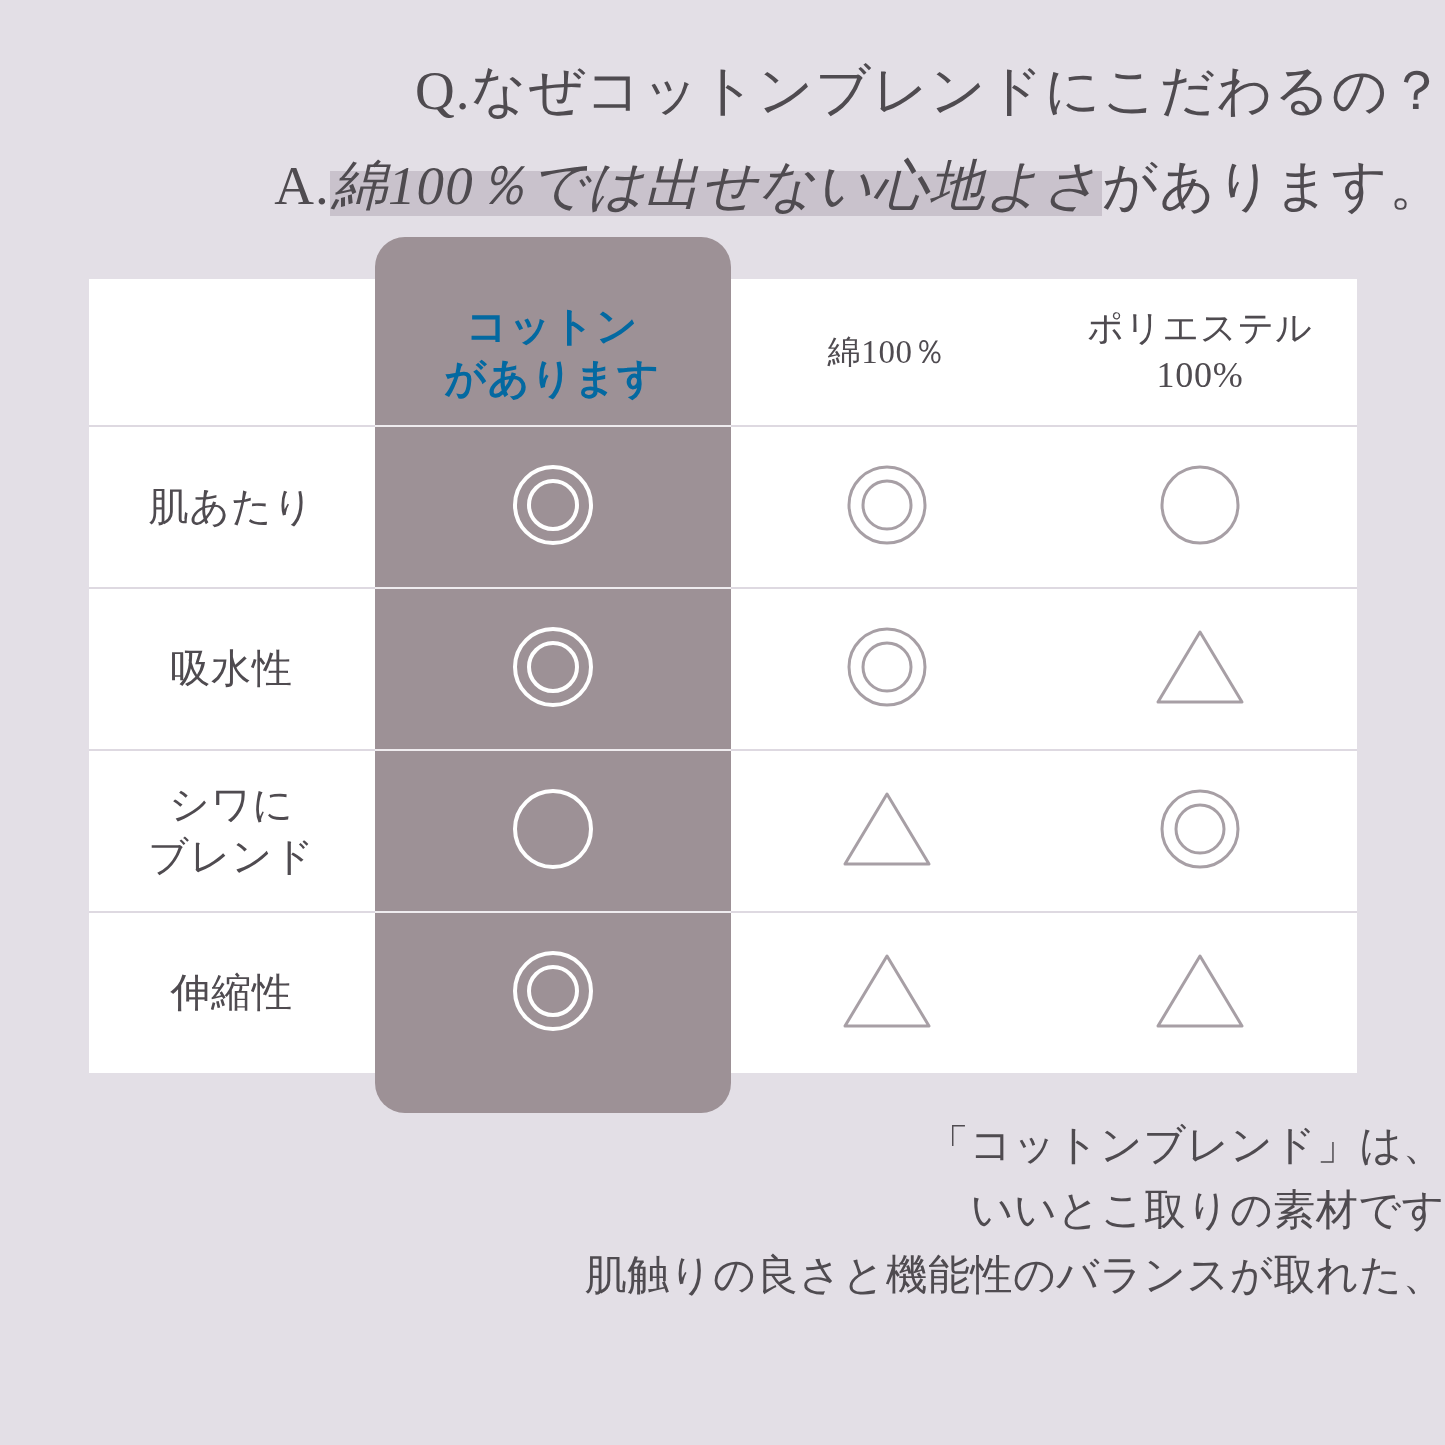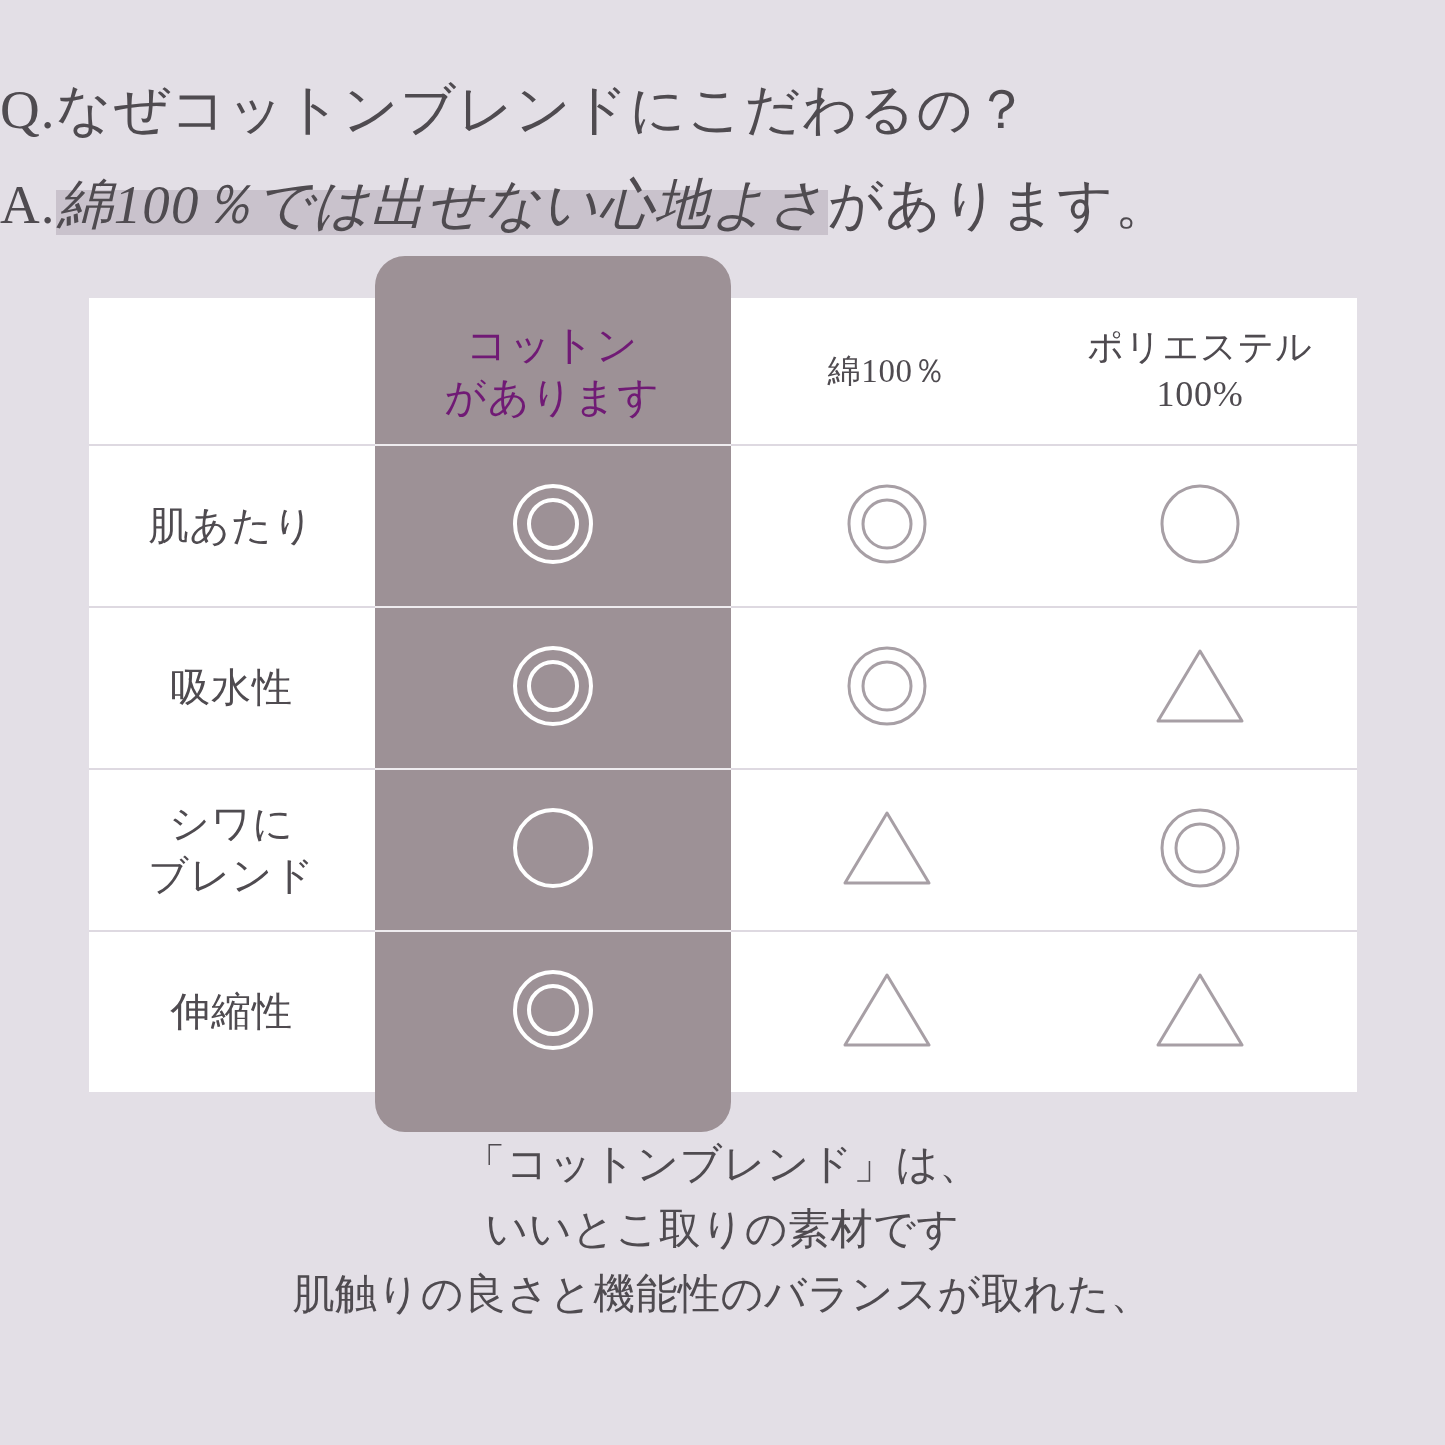--- a/index.html
+++ b/index.html
@@ -16,22 +16,22 @@
   }
   .page {
     position: relative;
     width: 1445px;
     height: 1445px;
     box-sizing: border-box;
   }
 
   
   .heading {
-    padding-top: 69px;
-    text-align: left;
+    padding-top: 50px;
+    text-align: right;
     line-height: 1.5;
   }
   .heading .line {
     font-size: 55px;
     letter-spacing: 0.02em;
     color: #4f4b50;
     white-space: nowrap;
   }
   .heading .line.second {
     margin-top: 12px;
@@ -99,41 +99,41 @@
     font-size: 33px;
     color: #4f4b50;
     line-height: 1.3;
     letter-spacing: 0.02em;
   }
   .col-header.small {
     font-size: 36px;
   }
   .col-header-hl {
     font-size: 41px;
-    color: #701a75;
-    font-weight: normal;
+    color: #0369a1;
+    font-weight: bold;
     line-height: 1.28;
     letter-spacing: 0.03em;
   }
   .row-label {
     font-size: 40px;
     color: #4f4b50;
     line-height: 1.3;
     letter-spacing: 0.02em;
   }
 
   .mark {
     display: inline-block;
     line-height: 0;
   }
 
   
   .footnote {
     margin-top: 40px;
-    text-align: center;
+    text-align: right;
     font-size: 42px;
     line-height: 1.55;
     color: #4f4b50;
     letter-spacing: 0.01em;
   }
 </style>
 </head>
 <body>
 
 <div class="page">

